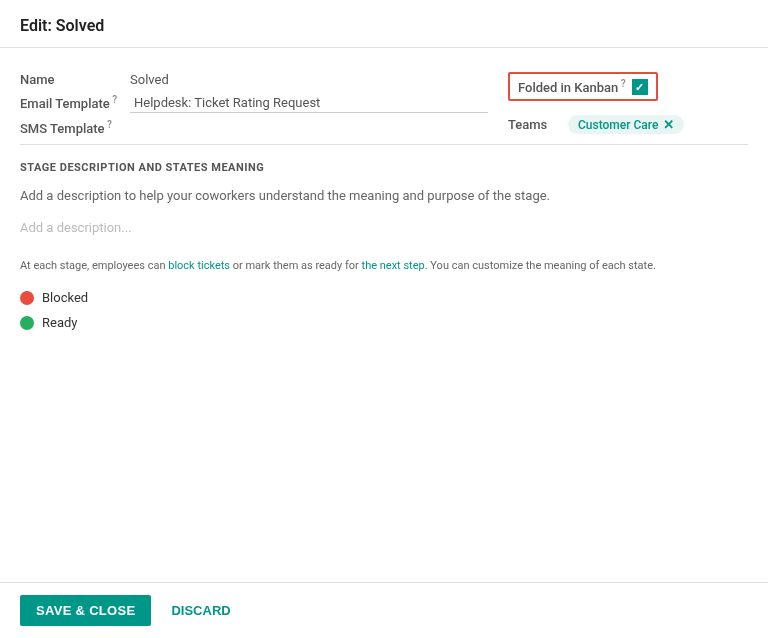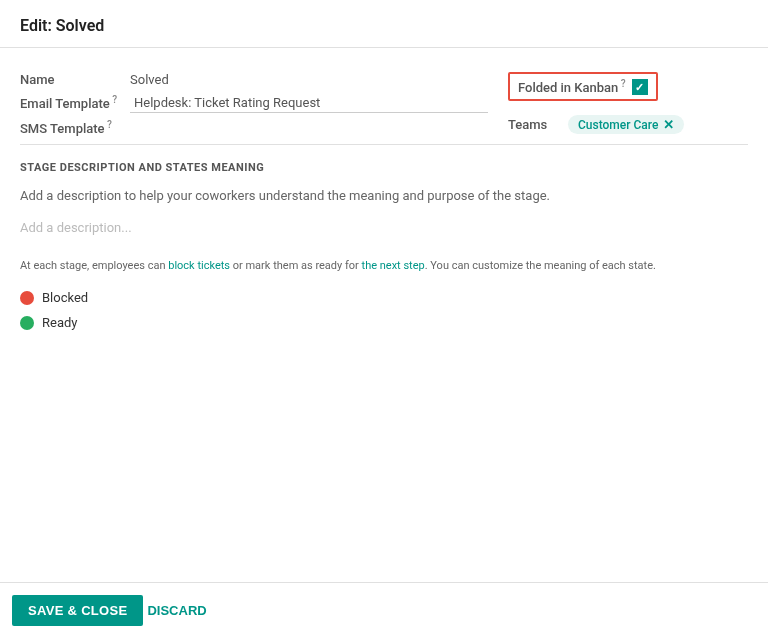--- a/index.html
+++ b/index.html
@@ -212,23 +212,24 @@
     .state-dot.gray { background: transparent; border: 2px solid #aaa; }
     .state-dot.red { background: #e74c3c; }
     .state-dot.green { background: #27ae60; }
 
     .footer {
       position: fixed;
       bottom: 0;
       width: 768px;
       border-top: 1px solid #e0e0e0;
       background: #fff;
-      padding: 12px 12px;
-      display: flex;
-      align-items: center;
+      padding: 12px 20px;
+      display: flex;
+      align-items: center;
+      gap: 16px;
     }
 
     .btn-save {
       background: #009688;
       color: #fff;
       border: none;
       padding: 8px 16px;
       font-size: 13px;
       font-weight: 700;
       letter-spacing: 0.3px;

